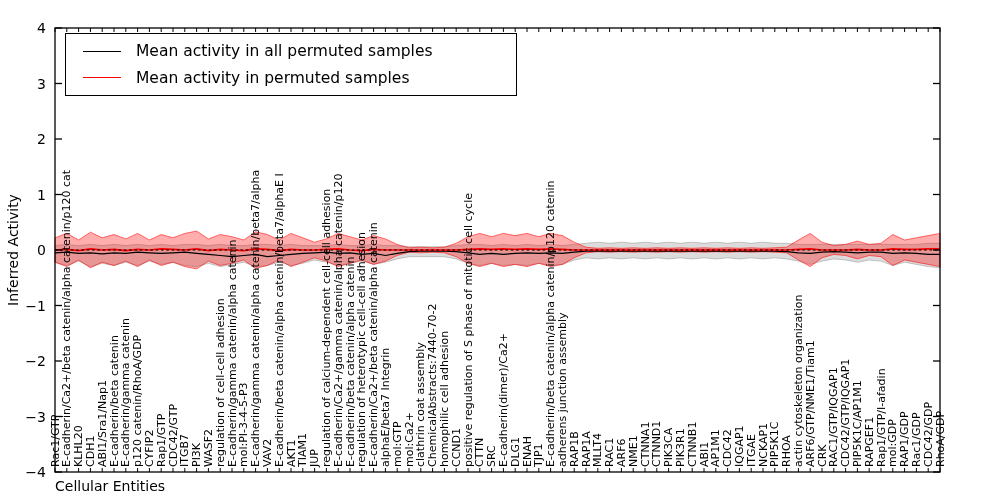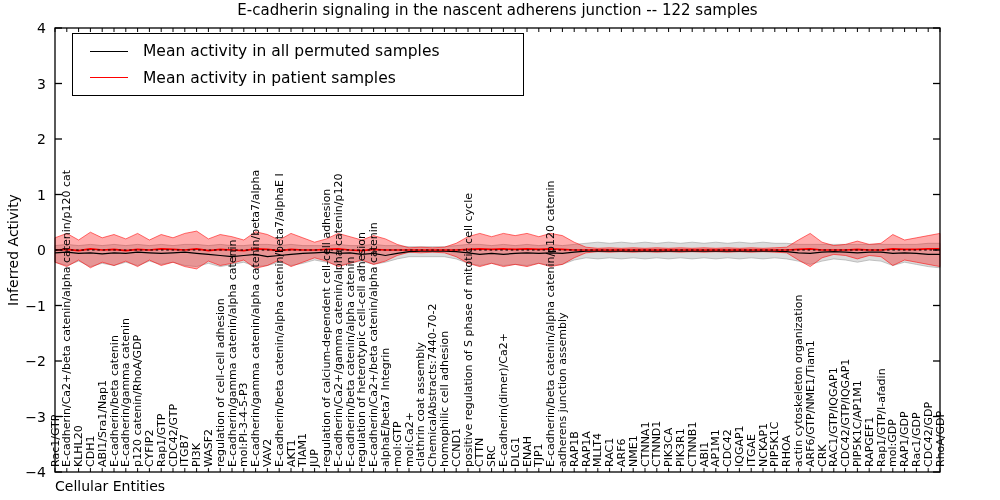--- a/index.html
+++ b/index.html
@@ -6,21 +6,21 @@
   body{width:1000px;height:500px;overflow:hidden;position:relative;
        font-family:"DejaVu Sans", sans-serif;color:#000;}
   #figure{position:absolute;inset:0;width:1000px;height:500px;background:#fff;}
   #chart-svg{position:absolute;left:0;top:0;z-index:1;}
   #title{position:absolute;left:55px;top:1px;width:885px;text-align:center;
          font-size:15px;z-index:2;}
   #ylabel{position:absolute;left:13px;top:250px;transform:translate(-50%,-50%) rotate(-90deg);
           font-size:14px;white-space:nowrap;z-index:2;}
   #xlabel{position:absolute;left:55px;top:478px;width:885px;
           font-size:14px;z-index:2;}
-  #legend{position:absolute;left:72px;top:33px;width:452px;height:63px;background:#fff;
+  #legend{position:absolute;left:65px;top:33px;width:452px;height:63px;background:#fff;
           border:1.4px solid #000;box-sizing:border-box;z-index:5;
           display:flex;flex-direction:column;justify-content:space-evenly;}
   .legend-row{display:flex;align-items:center;padding-left:17px;}
   .legend-line{width:38px;height:0;border-top:1.7px solid #000;margin-right:15px;flex:0 0 auto;}
   .legend-label{font-size:15.5px;white-space:nowrap;}
   svg text{fill:#000;}
 </style>
 </head>
 <body>
 
@@ -281,26 +281,25 @@
       <line x1="916.4" x2="916.4" y1="468" y2="472" stroke="#000" stroke-width="1"></line>
       <line x1="916.4" x2="916.4" y1="28" y2="32" stroke="#000" stroke-width="1"></line>
       <text x="919.9" y="467" font-size="11px" text-anchor="start" transform="rotate(-90 919.9 467)">Rac1/GDP</text>
       <line x1="928.2" x2="928.2" y1="468" y2="472" stroke="#000" stroke-width="1"></line>
       <line x1="928.2" x2="928.2" y1="28" y2="32" stroke="#000" stroke-width="1"></line>
       <text x="931.7" y="467" font-size="11px" text-anchor="start" transform="rotate(-90 931.7 467)">CDC42/GDP</text>
       <line x1="940.0" x2="940.0" y1="468" y2="472" stroke="#000" stroke-width="1"></line>
       <line x1="940.0" x2="940.0" y1="28" y2="32" stroke="#000" stroke-width="1"></line>
       <text x="943.5" y="467" font-size="11px" text-anchor="start" transform="rotate(-90 943.5 467)">RhoA/GDP</text>
     </svg>
-  <div id="title">E-cadherin signaling in the nascent adherens junction -- 122 samples</div>
   <div id="ylabel">Inferred Activity</div>
   <div id="xlabel">Cellular Entities</div>
   <div id="legend">
     <div class="legend-row">
       <span class="legend-line" style="border-top-color: rgb(0, 0, 0);"></span>
       <span class="legend-label">Mean activity in all permuted samples</span>
     </div>
     <div class="legend-row">
       <span class="legend-line" style="border-top-color: rgb(255, 0, 0);"></span>
-      <span class="legend-label">Mean activity in patient samples</span>
+      <span class="legend-label">Mean activity in permuted samples</span>
     </div>
   </div>
 </div>
 
 </body></html>

